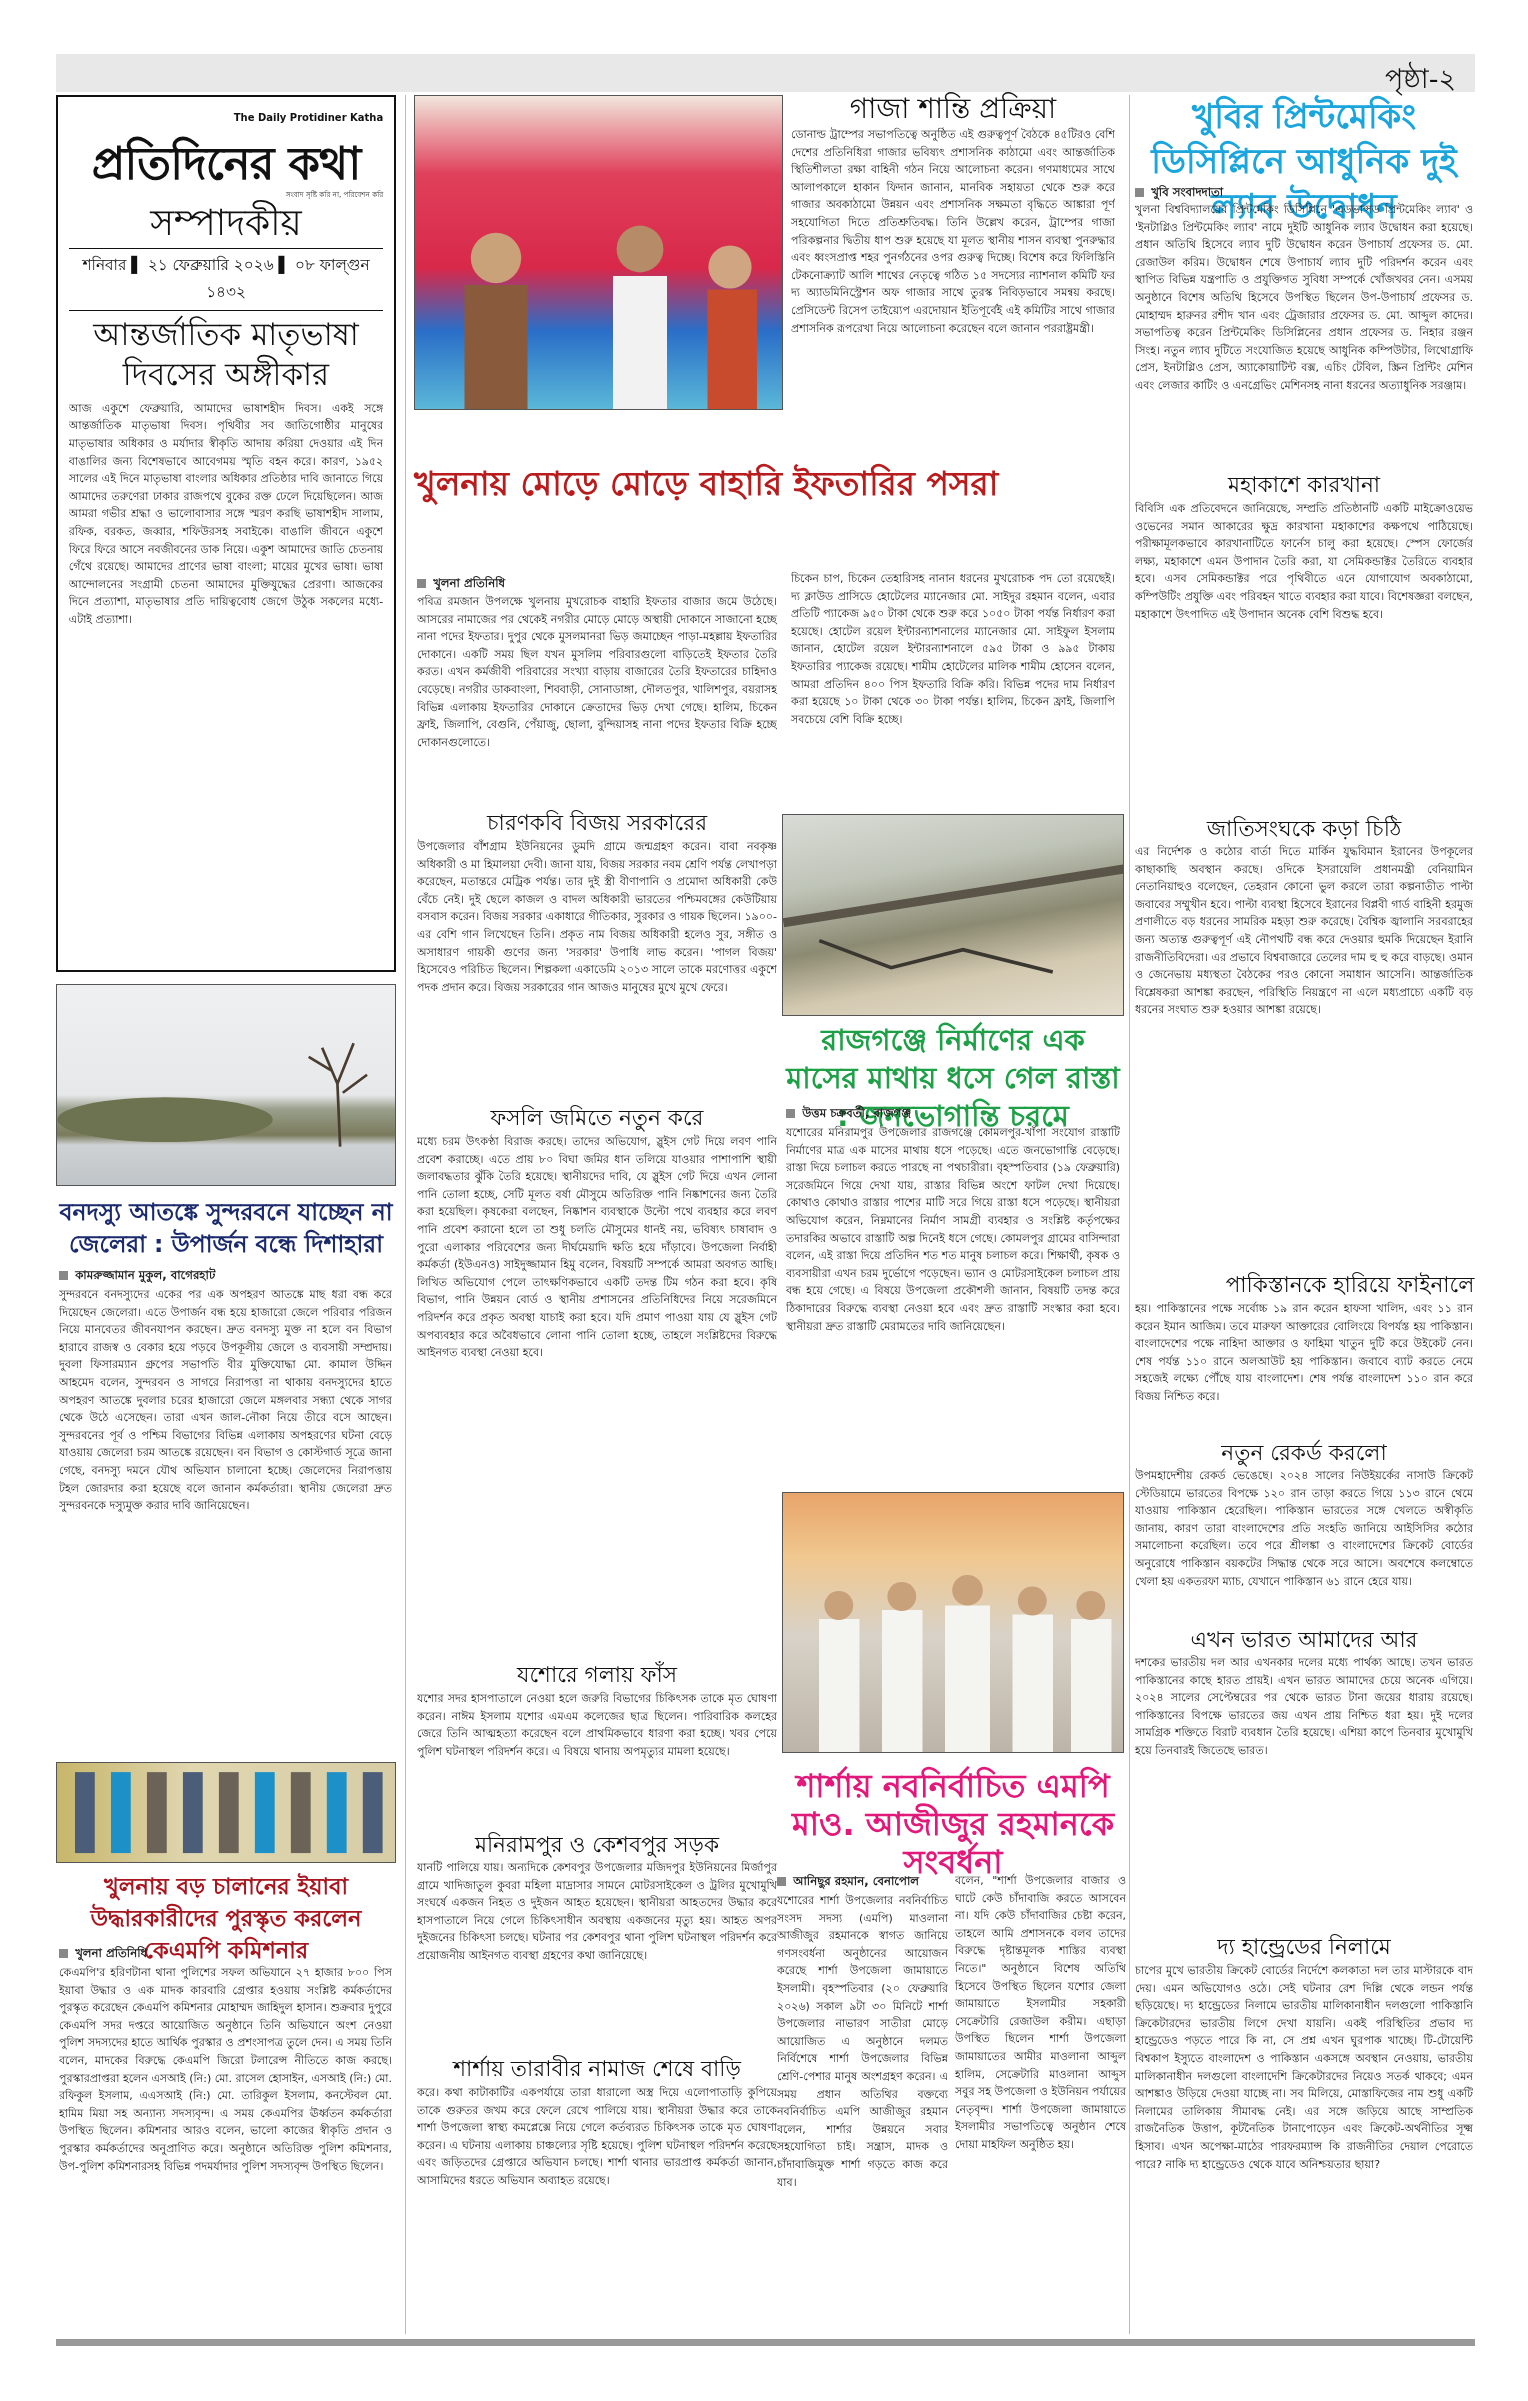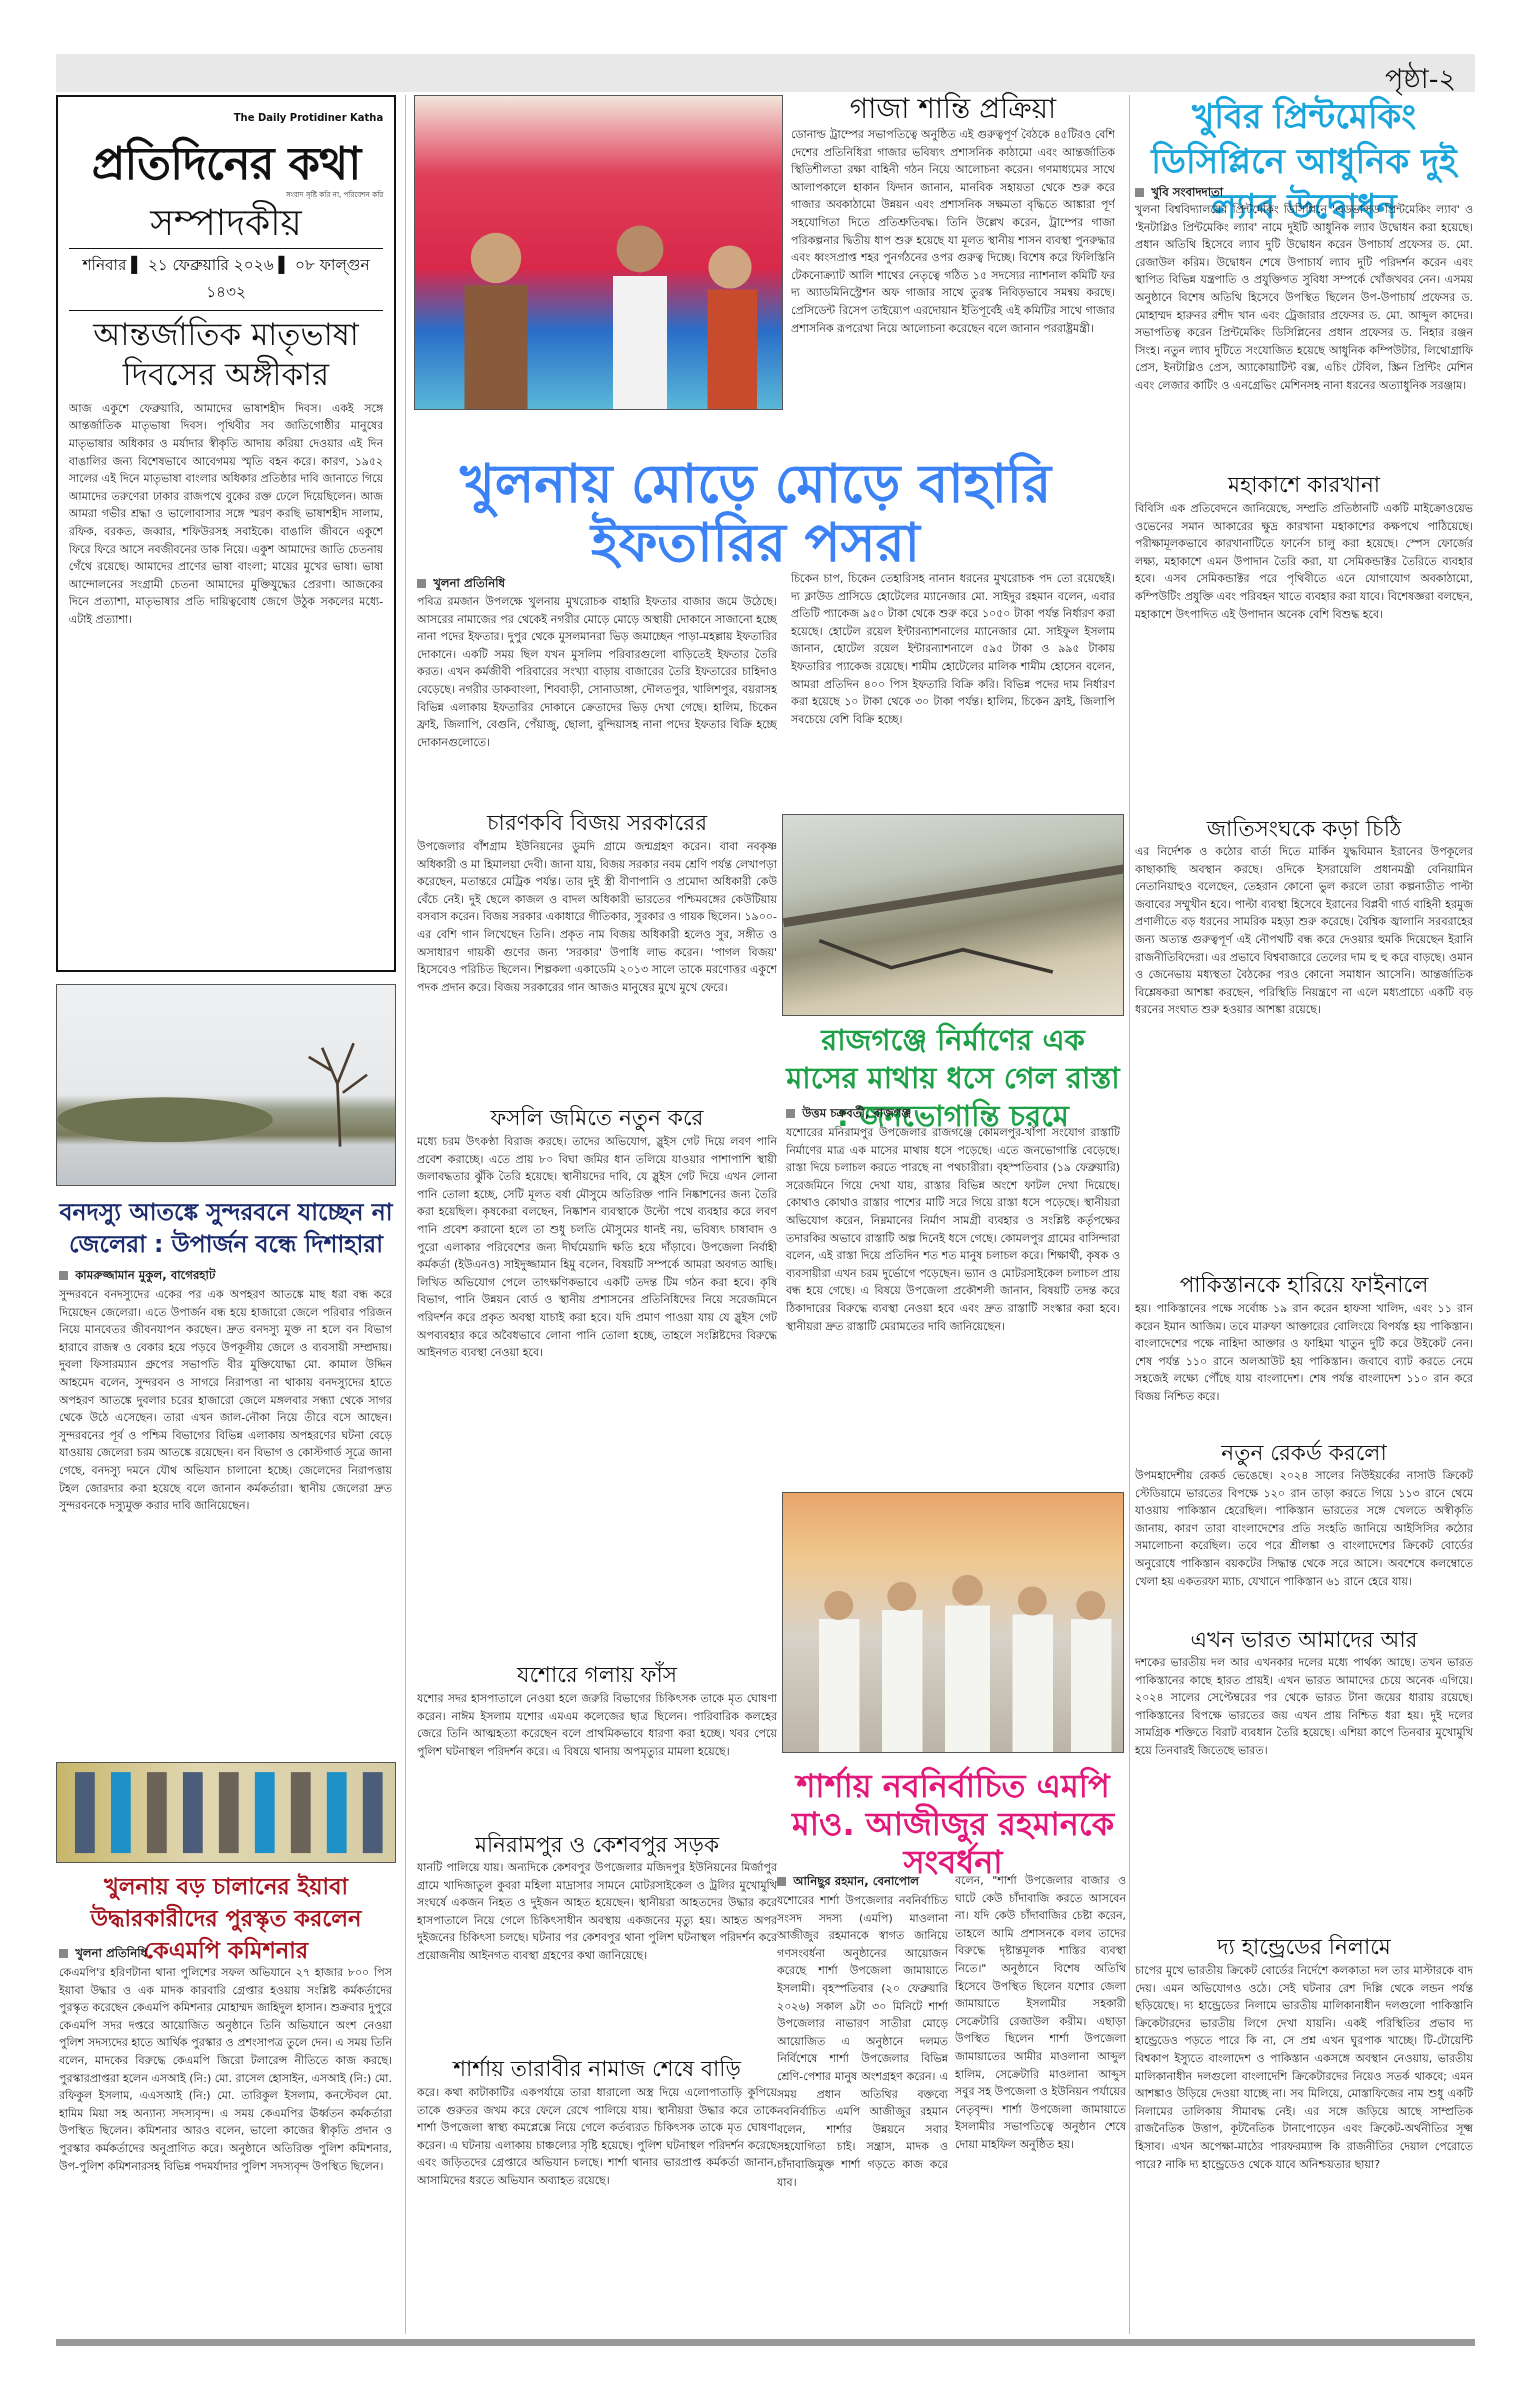--- a/index.html
+++ b/index.html
@@ -15,21 +15,21 @@
 .subhead{font-size:21.6px;text-align:center;color:#111;line-height:27px}
 .edit-box{position:absolute;left:56px;top:95px;width:340px;height:877px;border:2.7px solid #111;padding:9px 10.8px}
 .logo{font-family:"DejaVu Serif",serif;font-size:45px;font-weight:bold;color:#111;line-height:50px;text-align:center;letter-spacing:-0.9px;margin-top:16px}
 .logo-en{font-size:10px;font-weight:bold;text-align:right;color:#111;margin-top:6px}
 .logo-tag{font-size:7.2px;text-align:right;color:#333}
 .sampadakiya{font-family:"DejaVu Serif",serif;font-size:36px;text-align:center;color:#111;line-height:43px}
 .rule{border-top:1.8px solid #111;margin:3.6px 0}
 .dateline{font-size:15.3px;text-align:center;color:#111;line-height:27px}
 .edit-title{font-size:31px;text-align:center;line-height:40px;color:#111}
 .photo{position:absolute;border:0.9px solid #555;overflow:hidden}
-.head-red{color:#3b82f6;font-size:53px;line-height:59px;text-align:center;font-weight:bold}
+.head-red{color:#b91c1c;font-size:33px;line-height:59px;font-weight:bold}
 .head-cyan{color:#1aa6dd;font-size:34px;line-height:45px;text-align:center;font-weight:bold}
 .head-green{color:#1ea047;font-size:32px;line-height:41px;text-align:center;font-weight:bold}
 .head-magenta{color:#e2187a;font-size:31px;line-height:40px;text-align:center;font-weight:bold}
 .head-maroon{color:#a8151e;font-size:23.4px;line-height:32px;text-align:center;font-weight:bold}
 .head-black{color:#111;font-size:23.4px;line-height:32px;text-align:center;font-weight:bold}
 .vrule{position:absolute;width:0.9px;background:#bbb}
 </style>
 </head>
 <body>
 
@@ -148,21 +148,21 @@
 <div class="abs head-cyan" style="left:1133px;top:94px;width:342px">খুবির প্রিন্টমেকিং ডিসিপ্লিনে আধুনিক দুই ল্যাব উদ্বোধন</div>
 <div class="abs byline" style="left:1135px;top:183px;width:338px">খুবি সংবাদদাতা</div>
 <div class="abs txt" style="left:1135px;top:201px;width:338px;height:263px">খুলনা বিশ্ববিদ্যালয়ের প্রিন্টমেকিং ডিসিপ্লিনে 'এডভান্সড প্রিন্টমেকিং ল্যাব' ও 'ইনটাগ্লিও প্রিন্টমেকিং ল্যাব' নামে দুইটি আধুনিক ল্যাব উদ্বোধন করা হয়েছে। প্রধান অতিথি হিসেবে ল্যাব দুটি উদ্বোধন করেন উপাচার্য প্রফেসর ড. মো. রেজাউল করিম। উদ্বোধন শেষে উপাচার্য ল্যাব দুটি পরিদর্শন করেন এবং স্থাপিত বিভিন্ন যন্ত্রপাতি ও প্রযুক্তিগত সুবিধা সম্পর্কে খোঁজখবর নেন। এসময় অনুষ্ঠানে বিশেষ অতিথি হিসেবে উপস্থিত ছিলেন উপ-উপাচার্য প্রফেসর ড. মোহাম্মদ হারুনর রশীদ খান এবং ট্রেজারার প্রফেসর ড. মো. আব্দুল কাদের। সভাপতিত্ব করেন প্রিন্টমেকিং ডিসিপ্লিনের প্রধান প্রফেসর ড. নিহার রঞ্জন সিংহ। নতুন ল্যাব দুটিতে সংযোজিত হয়েছে আধুনিক কম্পিউটার, লিথোগ্রাফি প্রেস, ইনটাগ্লিও প্রেস, অ্যাকোয়াটিন্ট বক্স, এচিং টেবিল, স্ক্রিন প্রিন্টিং মেশিন এবং লেজার কাটিং ও এনগ্রেভিং মেশিনসহ নানা ধরনের অত্যাধুনিক সরঞ্জাম।</div>
 
 <div class="abs subhead" style="left:1135px;top:471px;width:338px">মহাকাশে কারখানা</div>
 <div class="abs txt" style="left:1135px;top:500px;width:338px;height:306px">বিবিসি এক প্রতিবেদনে জানিয়েছে, সম্প্রতি প্রতিষ্ঠানটি একটি মাইক্রোওয়েভ ওভেনের সমান আকারের ক্ষুদ্র কারখানা মহাকাশের কক্ষপথে পাঠিয়েছে। পরীক্ষামূলকভাবে কারখানাটিতে ফার্নেস চালু করা হয়েছে। স্পেস ফোর্জের লক্ষ্য, মহাকাশে এমন উপাদান তৈরি করা, যা সেমিকন্ডাক্টর তৈরিতে ব্যবহার হবে। এসব সেমিকন্ডাক্টর পরে পৃথিবীতে এনে যোগাযোগ অবকাঠামো, কম্পিউটিং প্রযুক্তি এবং পরিবহন খাতে ব্যবহার করা যাবে। বিশেষজ্ঞরা বলছেন, মহাকাশে উৎপাদিত এই উপাদান অনেক বেশি বিশুদ্ধ হবে।</div>
 
 <div class="abs subhead" style="left:1135px;top:815px;width:338px">জাতিসংঘকে কড়া চিঠি</div>
 <div class="abs txt" style="left:1135px;top:843px;width:338px;height:423px">এর নির্দেশক ও কঠোর বার্তা দিতে মার্কিন যুদ্ধবিমান ইরানের উপকূলের কাছাকাছি অবস্থান করছে। ওদিকে ইসরায়েলি প্রধানমন্ত্রী বেনিয়ামিন নেতানিয়াহুও বলেছেন, তেহরান কোনো ভুল করলে তারা কল্পনাতীত পাল্টা জবাবের সম্মুখীন হবে। পাল্টা ব্যবস্থা হিসেবে ইরানের বিপ্লবী গার্ড বাহিনী হরমুজ প্রণালীতে বড় ধরনের সামরিক মহড়া শুরু করেছে। বৈশ্বিক জ্বালানি সরবরাহের জন্য অত্যন্ত গুরুত্বপূর্ণ এই নৌপথটি বন্ধ করে দেওয়ার হুমকি দিয়েছেন ইরানি রাজনীতিবিদেরা। এর প্রভাবে বিশ্ববাজারে তেলের দাম হু হু করে বাড়ছে। ওমান ও জেনেভায় মধ্যস্থতা বৈঠকের পরও কোনো সমাধান আসেনি। আন্তর্জাতিক বিশ্লেষকরা আশঙ্কা করছেন, পরিস্থিতি নিয়ন্ত্রণে না এলে মধ্যপ্রাচ্যে একটি বড় ধরনের সংঘাত শুরু হওয়ার আশঙ্কা রয়েছে।</div>
 
-<div class="abs subhead" style="left:1135px;top:1271px;width:338px">পাকিস্তানকে হারিয়ে ফাইনালে</div>
+<div class="abs subhead" style="left:1181px;top:1271px;width:338px">পাকিস্তানকে হারিয়ে ফাইনালে</div>
 <div class="abs txt" style="left:1135px;top:1300px;width:338px;height:135px">হয়। পাকিস্তানের পক্ষে সর্বোচ্চ ১৯ রান করেন হাফসা খালিদ, এবং ১১ রান করেন ইমান আজিম। তবে মারুফা আক্তারের বোলিংয়ে বিপর্যস্ত হয় পাকিস্তান। বাংলাদেশের পক্ষে নাহিদা আক্তার ও ফাহিমা খাতুন দুটি করে উইকেট নেন। শেষ পর্যন্ত ১১০ রানে অলআউট হয় পাকিস্তান। জবাবে ব্যাট করতে নেমে সহজেই লক্ষ্যে পৌঁছে যায় বাংলাদেশ। শেষ পর্যন্ত বাংলাদেশ ১১০ রান করে বিজয় নিশ্চিত করে।</div>
 
 <div class="abs subhead" style="left:1135px;top:1439px;width:338px">নতুন রেকর্ড করলো</div>
 <div class="abs txt" style="left:1135px;top:1467px;width:338px;height:153px">উপমহাদেশীয় রেকর্ড ভেঙেছে। ২০২৪ সালের নিউইয়র্কের নাসাউ ক্রিকেট স্টেডিয়ামে ভারতের বিপক্ষে ১২০ রান তাড়া করতে গিয়ে ১১৩ রানে থেমে যাওয়ায় পাকিস্তান হেরেছিল। পাকিস্তান ভারতের সঙ্গে খেলতে অস্বীকৃতি জানায়, কারণ তারা বাংলাদেশের প্রতি সংহতি জানিয়ে আইসিসির কঠোর সমালোচনা করেছিল। তবে পরে শ্রীলঙ্কা ও বাংলাদেশের ক্রিকেট বোর্ডের অনুরোধে পাকিস্তান বয়কটের সিদ্ধান্ত থেকে সরে আসে। অবশেষে কলম্বোতে খেলা হয় একতরফা ম্যাচ, যেখানে পাকিস্তান ৬১ রানে হেরে যায়।</div>
 
 <div class="abs subhead" style="left:1135px;top:1626px;width:338px">এখন ভারত আমাদের আর</div>
 <div class="abs txt" style="left:1135px;top:1654px;width:338px;height:270px">দশকের ভারতীয় দল আর এখনকার দলের মধ্যে পার্থক্য আছে। তখন ভারত পাকিস্তানের কাছে হারত প্রায়ই। এখন ভারত আমাদের চেয়ে অনেক এগিয়ে। ২০২৪ সালের সেপ্টেম্বরের পর থেকে ভারত টানা জয়ের ধারায় রয়েছে। পাকিস্তানের বিপক্ষে ভারতের জয় এখন প্রায় নিশ্চিত ধরা হয়। দুই দলের সামগ্রিক শক্তিতে বিরাট ব্যবধান তৈরি হয়েছে। এশিয়া কাপে তিনবার মুখোমুখি হয়ে তিনবারই জিতেছে ভারত।</div>
 
 <div class="abs subhead" style="left:1135px;top:1933px;width:338px">দ্য হান্ড্রেডের নিলামে</div>
 <div class="abs txt" style="left:1135px;top:1962px;width:338px;height:372px">চাপের মুখে ভারতীয় ক্রিকেট বোর্ডের নির্দেশে কলকাতা দল তার মাস্টারকে বাদ দেয়। এমন অভিযোগও ওঠে। সেই ঘটনার রেশ দিল্লি থেকে লন্ডন পর্যন্ত ছড়িয়েছে। দ্য হান্ড্রেডের নিলামে ভারতীয় মালিকানাধীন দলগুলো পাকিস্তানি ক্রিকেটারদের ভারতীয় লিগে দেখা যায়নি। একই পরিস্থিতির প্রভাব দ্য হান্ড্রেডেও পড়তে পারে কি না, সে প্রশ্ন এখন ঘুরপাক খাচ্ছে। টি-টোয়েন্টি বিশ্বকাপ ইস্যুতে বাংলাদেশ ও পাকিস্তান একসঙ্গে অবস্থান নেওয়ায়, ভারতীয় মালিকানাধীন দলগুলো বাংলাদেশি ক্রিকেটারদের নিয়েও সতর্ক থাকবে; এমন আশঙ্কাও উড়িয়ে দেওয়া যাচ্ছে না। সব মিলিয়ে, মোস্তাফিজের নাম শুধু একটি নিলামের তালিকায় সীমাবদ্ধ নেই। এর সঙ্গে জড়িয়ে আছে সাম্প্রতিক রাজনৈতিক উত্তাপ, কূটনৈতিক টানাপোড়েন এবং ক্রিকেট-অর্থনীতির সূক্ষ্ম হিসাব। এখন অপেক্ষা-মাঠের পারফরম্যান্স কি রাজনীতির দেয়াল পেরোতে পারে? নাকি দ্য হান্ড্রেডেও থেকে যাবে অনিশ্চয়তার ছায়া?</div>

